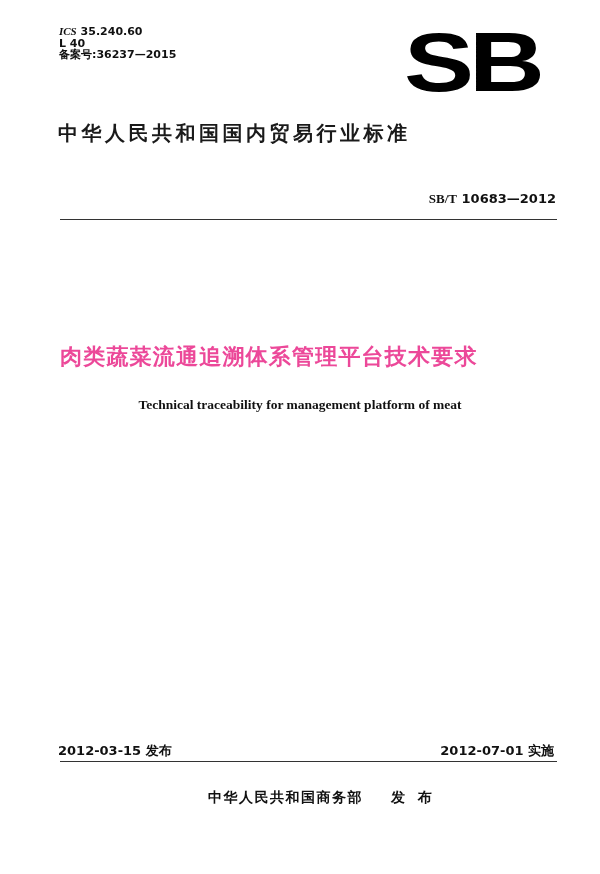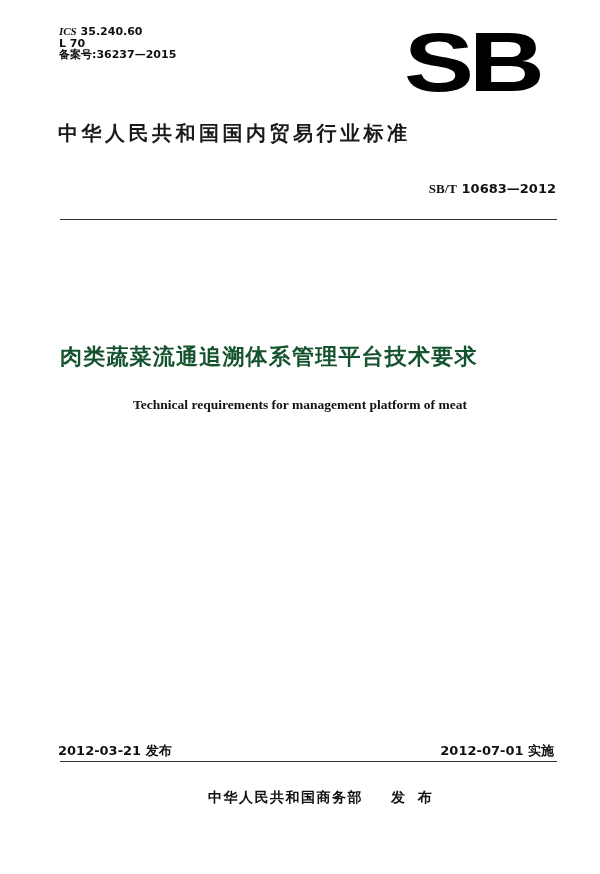--- a/index.html
+++ b/index.html
@@ -2,55 +2,55 @@
 <html><head>
 <meta charset="utf-8">
 <style>
   html, body { margin: 0; padding: 0; background: #ffffff; }
   body { width: 600px; height: 874px; position: relative; overflow: hidden; color: #111; font-family: "DejaVu Sans", sans-serif; }
   .meta { position: absolute; left: 59px; top: 26px; font-size: 11px; line-height: 11.5px; font-weight: bold; }
   .meta div { white-space: nowrap; }
   .meta .ics-label { font-family: "Liberation Serif", serif; font-weight: bold; font-style: italic; }
   .logo { position: absolute; left: 404px; top: 30px; width: 122px; height: 64px; font-family: "Liberation Sans", sans-serif; font-weight: 900; font-size: 84px; line-height: 64px; letter-spacing: -4px; transform: scaleX(1.25); transform-origin: left center; color: #000; }
   .std-title { position: absolute; left: 58px; top: 120px; width: 500px; font-size: 20px; font-weight: bold; letter-spacing: 3.5px; white-space: nowrap; color: #1a1a1a; }
-  .std-code { position: absolute; right: 44px; top: 181px; font-size: 13px; font-weight: bold; white-space: nowrap; }
+  .std-code { position: absolute; right: 44px; top: 191px; font-size: 13px; font-weight: bold; white-space: nowrap; }
   .std-code .code-prefix { font-family: "Liberation Serif", serif; }
   .rule-top { position: absolute; left: 60px; top: 219px; width: 497px; height: 1px; background: #333; }
-  .doc-title { position: absolute; left: 60px; top: 342px; width: 500px; font-size: 22px; font-weight: bold; letter-spacing: 1.2px; white-space: nowrap; color: #14532d; }
+  .doc-title { position: absolute; left: 60px; top: 342px; width: 500px; font-size: 22px; font-weight: bold; letter-spacing: 1.2px; white-space: nowrap; color: #ec4899; }
   .doc-en { position: absolute; left: 0; width: 600px; top: 394px; text-align: center; font-family: "Liberation Serif", serif; font-weight: bold; font-size: 13.5px; line-height: 21px; }
   .dates { position: absolute; left: 58px; top: 742px; width: 496px; font-size: 13px; font-weight: bold; }
   .dates .left { position: absolute; left: 0; top: 0; white-space: nowrap; }
   .dates .right { position: absolute; right: 0; top: 0; white-space: nowrap; }
   .rule-bottom { position: absolute; left: 60px; top: 761px; width: 497px; height: 1px; background: #333; }
   .publisher { position: absolute; left: 208px; top: 789px; font-size: 14px; font-weight: bold; letter-spacing: 1.5px; white-space: nowrap; }
   .publisher .pub-action { margin-left: 28px; letter-spacing: 4px; }
 </style>
 </head>
 <body>
 
 <div class="meta">
   <div><span class="ics-label">ICS</span> <span>35.240.60</span></div>
-  <div>L 70</div>
+  <div>L 40</div>
   <div>备案号:36237—2015</div>
 </div>
 
 <div class="logo">SB</div>
 
 <div class="std-title">中华人民共和国国内贸易行业标准</div>
 
 <div class="std-code"><span class="code-prefix">SB/T</span> <span>10683—2012</span></div>
 
 <div class="rule-top"></div>
 
 <div class="doc-title">肉类蔬菜流通追溯体系管理平台技术要求</div>
 
 <div class="doc-en">
-  <div>Technical requirements for management platform of meat</div>
+  <div>Technical traceability for management platform of meat</div>
 </div>
 
 <div class="dates">
-  <span class="left">2012-03-21 发布</span>
+  <span class="left">2012-03-15 发布</span>
   <span class="right">2012-07-01 实施</span>
 </div>
 
 <div class="rule-bottom"></div>
 
 <div class="publisher"><span>中华人民共和国商务部</span><span class="pub-action">发 布</span></div>
 
 </body></html>

